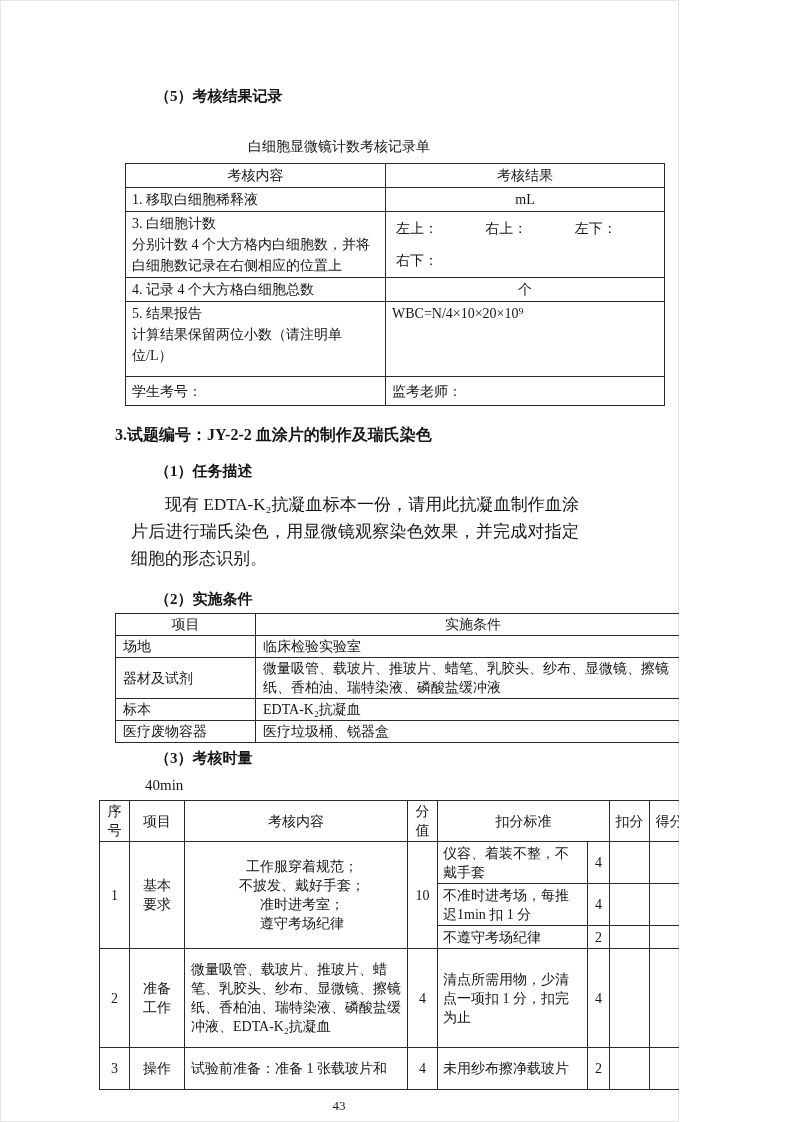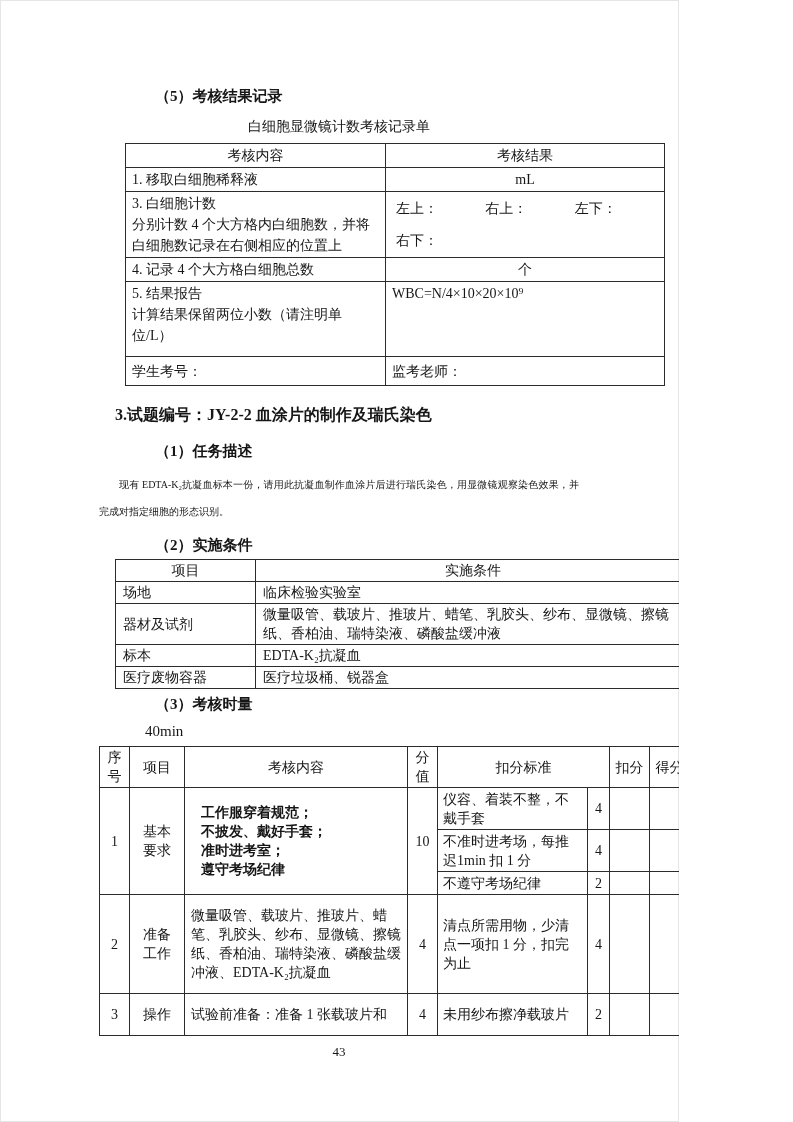--- a/index.html
+++ b/index.html
@@ -8,45 +8,45 @@
     font-family:"Liberation Serif","DejaVu Serif",serif;
     color:#161616;
   }
   .page{
     position:relative;width:679px;height:1122px;box-sizing:border-box;
     padding:86px 100px 0 99px;background:#fff;overflow:hidden;
     box-shadow:inset 0 0 0 1px #e6e6e6;
   }
   .h-sub{font-weight:bold;font-size:15px;line-height:20px;margin-left:56px;}
   .h-main{font-weight:bold;font-size:16px;line-height:21px;margin-left:16px;margin-top:18px;}
-  .record-title{font-size:14px;line-height:18px;text-align:center;margin-top:12px;}
+  .record-title{font-size:14px;line-height:18px;text-align:center;margin-top:32px;}
   table{border-collapse:collapse;table-layout:fixed;}
   td,th{
     border:1px solid #2b2b2b;font-size:14px;font-weight:normal;
     line-height:21px;padding:1px 6px;vertical-align:middle;text-align:center;
   }
   .pre{white-space:pre-line;}
   .tl{text-align:left;}
   .tc{text-align:center;}
   
   .t1{width:539px;margin:7px 0 0 26px;}
   .t1 .r5h td{height:72px;vertical-align:top;}
   .t1 .r6h td{height:26px;}
   .quad-cell{padding:0;vertical-align:middle;}
   .quad{display:grid;grid-template-columns:1fr 1fr 1fr;grid-template-rows:1fr 1fr;
         height:64px;align-items:center;padding-left:10px;text-align:left;}
   
-  .body-text{font-size:10px;line-height:27px;margin-top:10px;text-indent:2em;text-align:justify;}
+  .body-text{font-size:17px;line-height:27px;margin-top:10px;text-indent:2em;text-align:justify;margin-left:32px;}
   
   .t2{width:575px;margin:4px 0 0 16px;}
   .t2 td,.t2 th{line-height:19px;padding:1px 7px;}
   
   .t3{width:590px;margin:4px 0 0 0;}
   .t3 td,.t3 th{line-height:19px;padding:1px 4px;}
-  .t3 .content-indent{text-align:left;padding-left:16px;font-weight:bold;}
+  .t3 .content-indent{text-align:center;padding-left:16px;}
   .t3 .content-pad{text-align:left;padding:11px 6px;}
   .t3 .crit{text-align:left;padding:1px 5px;}
   .rh2{height:42px;}
   .rh1{height:23px;}
   .rh4{height:84px;}
   .score-line{margin-left:56px;margin-top:9px;font-weight:bold;font-size:15px;line-height:20px;}
   .score-line .student-id{margin-left:230px;}
   .duration{font-size:15px;line-height:21px;margin-left:46px;margin-top:7px;}
   .mt-sub1{margin-top:16px;}
   .mt-sub2{margin-top:4px;}

